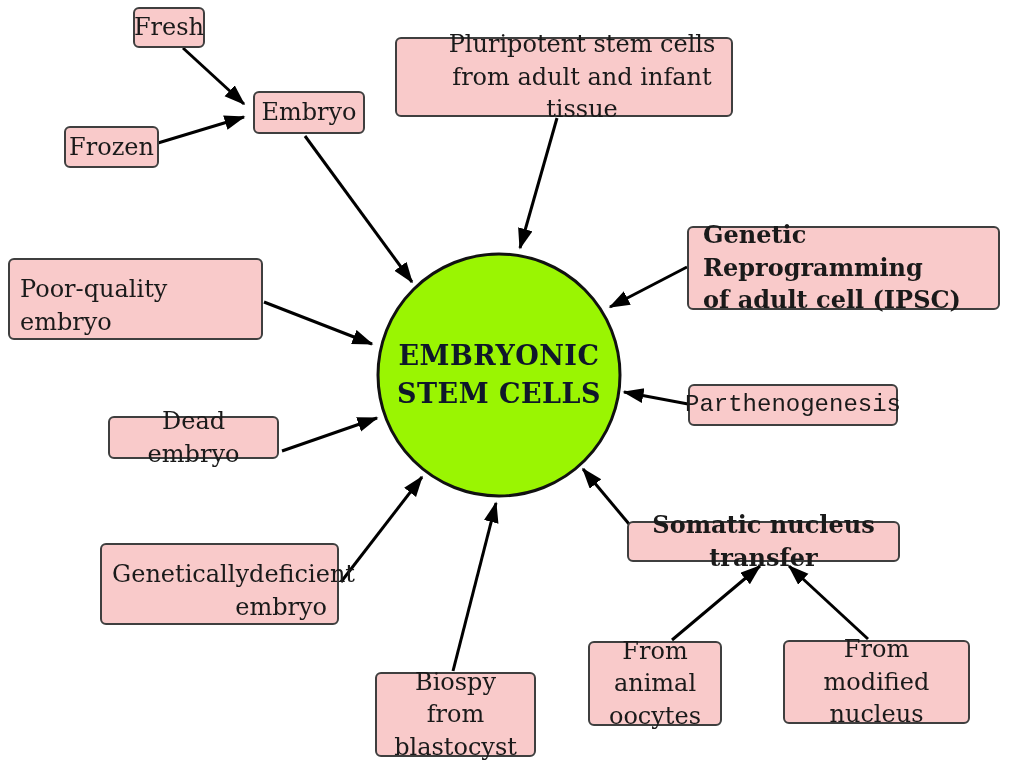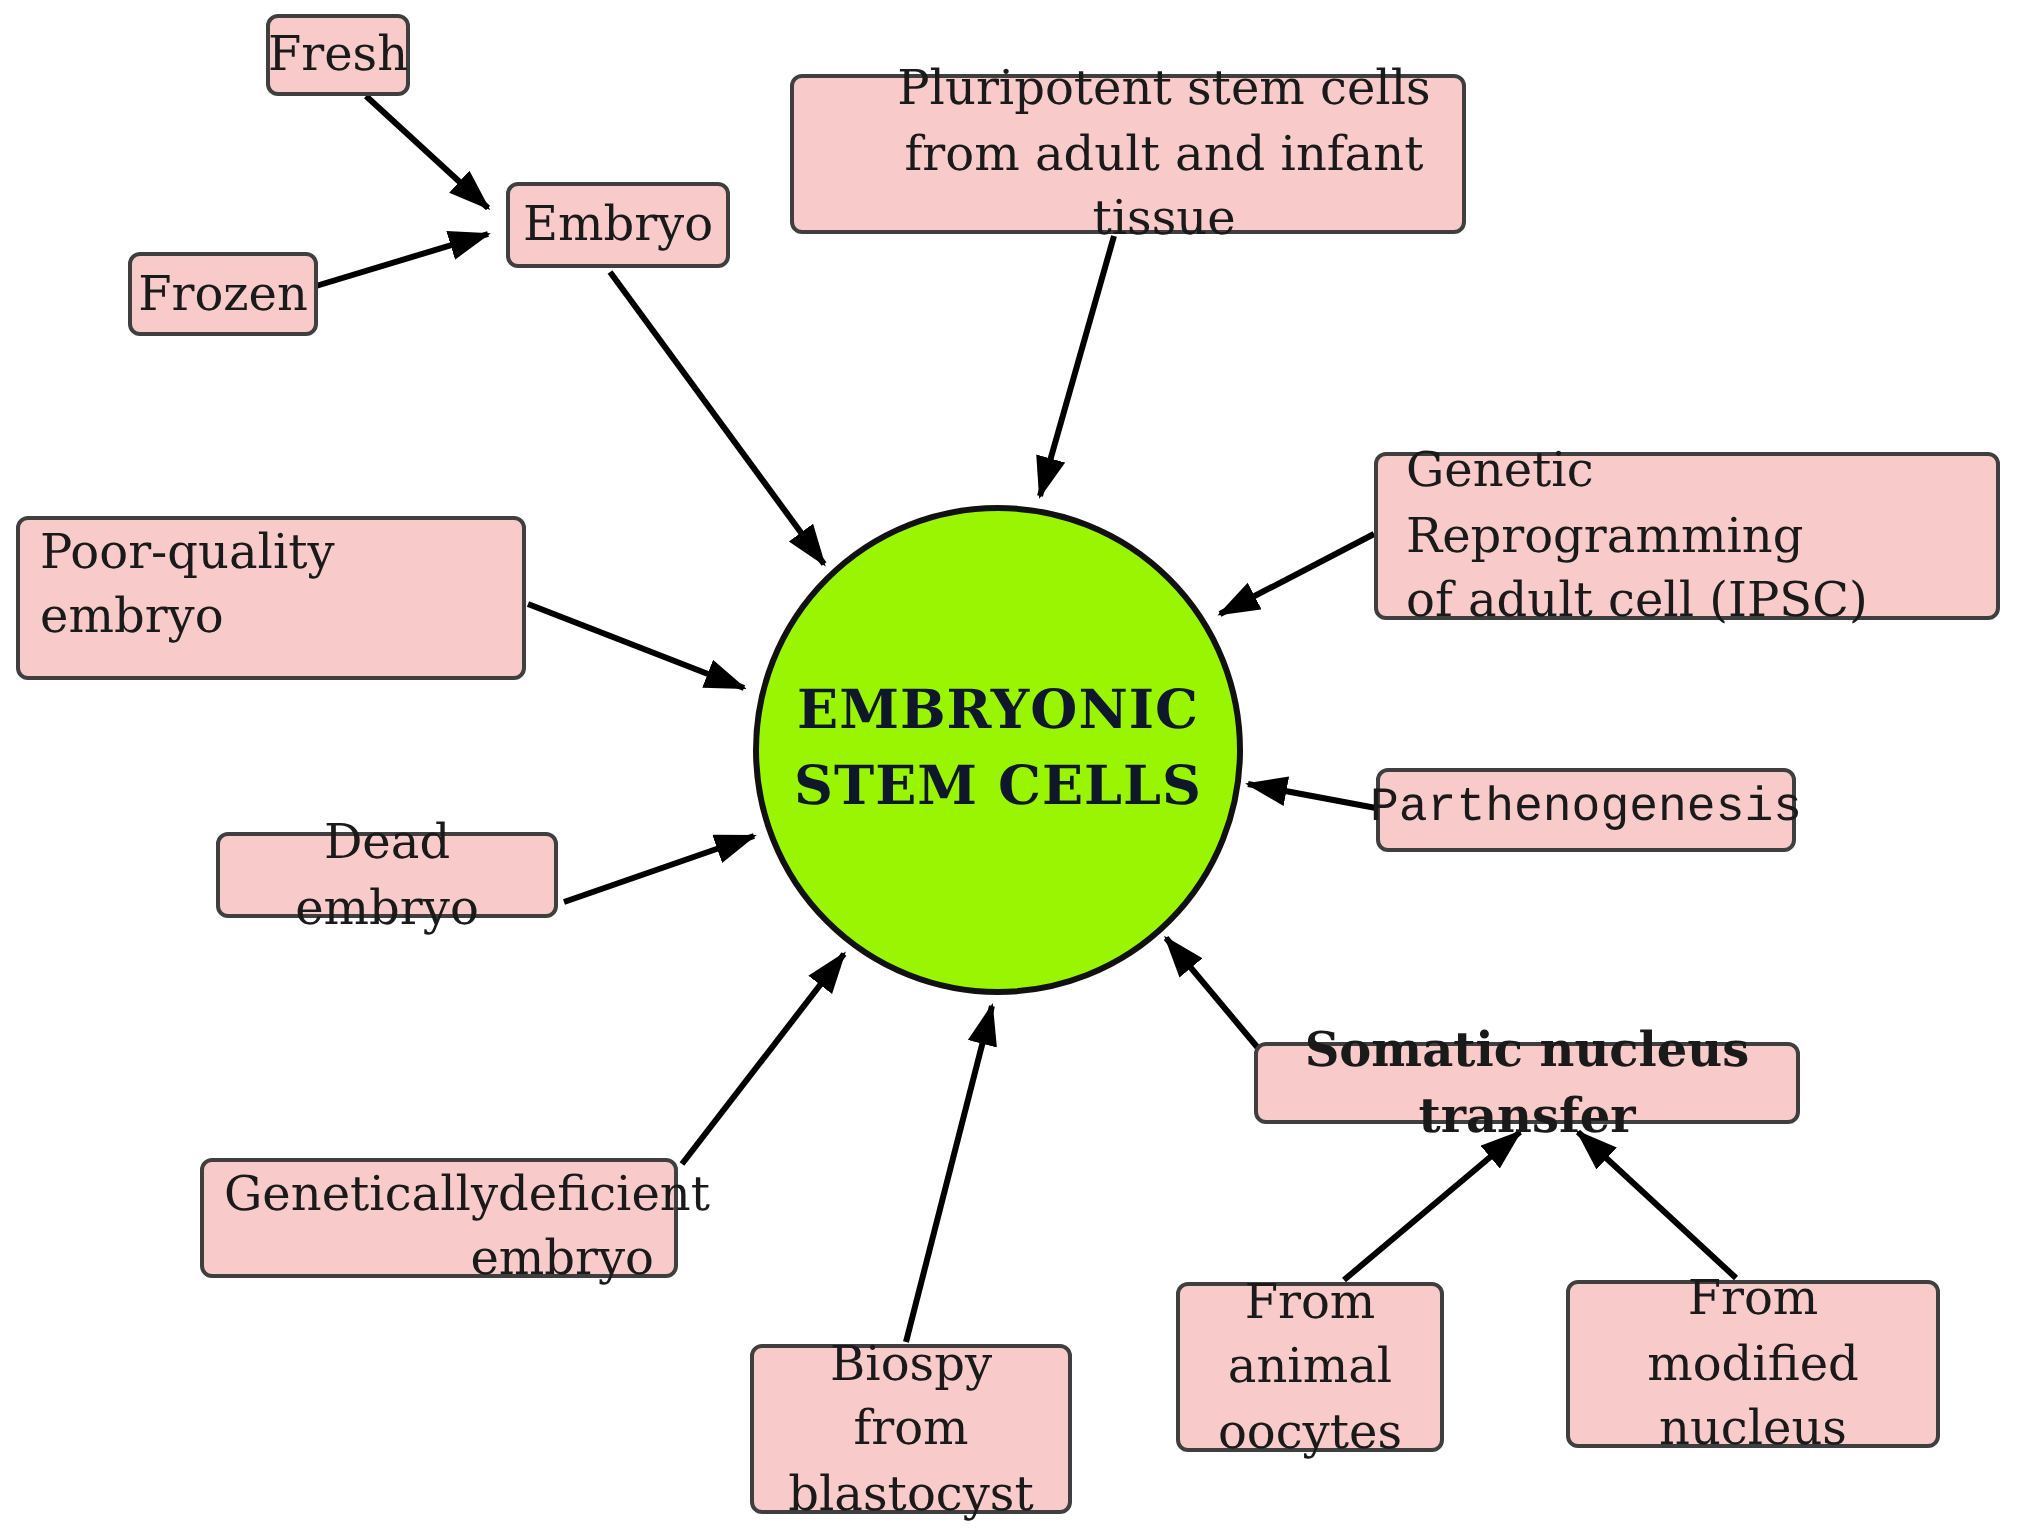--- a/index.html
+++ b/index.html
@@ -30,22 +30,22 @@
     font-size: 24px;
     line-height: 1.35;
     box-sizing: border-box;
     display: flex;
     align-items: center;
     justify-content: center;
     text-align: center;
     white-space: pre-line;
     padding: 0 8px;
   }
-  .node.left-align { justify-content: flex-start; text-align: left; padding-left: 14px; }
-  .node.two-col { flex-direction: column; align-items: stretch; justify-content: space-between; padding: 0 10px; }
+  .node.left-align { justify-content: flex-start; text-align: left; padding-left: 14px; font-weight: bold; }
+  .node.two-col { flex-direction: column; align-items: stretch; justify-content: flex-end; padding: 0 10px; }
   .node.two-col .l1 { text-align: left; }
   .node.two-col .l2 { text-align: right; }
   .center-circle {
     position: absolute;
     left: 377px; top: 253px;
     width: 244px; height: 244px;
     display: flex;
     align-items: center;
     justify-content: center;
     text-align: center;
@@ -60,21 +60,21 @@
   #n-fresh         { left: 133px; top: 7px;   width: 72px;  height: 41px; }
   #n-frozen        { left: 64px;  top: 126px; width: 95px;  height: 42px; }
   #n-embryo        { left: 253px; top: 91px;  width: 112px; height: 43px; }
   #n-pluripotent   { left: 395px; top: 37px;  width: 338px; height: 80px; padding-left: 44px; }
   #n-genetic       { left: 687px; top: 226px; width: 313px; height: 84px; }
   #n-partheno      { left: 688px; top: 384px; width: 210px; height: 42px; font-family: Liberation Mono, monospace; }
   #n-somatic       { left: 627px; top: 521px; width: 273px; height: 41px; font-weight: bold; }
   #n-from-animal   { left: 588px; top: 641px; width: 134px; height: 85px; }
   #n-from-modified { left: 783px; top: 640px; width: 187px; height: 84px; }
   #n-biopsy        { left: 375px; top: 672px; width: 161px; height: 85px; }
-  #n-gendef        { left: 100px; top: 543px; width: 239px; height: 60px; margin-top: 36px; }
+  #n-gendef        { left: 100px; top: 543px; width: 239px; height: 82px; }
   #n-dead          { left: 108px; top: 416px; width: 171px; height: 43px; }
   #n-poor          { left: 8px;   top: 258px; width: 255px; height: 82px; }
 </style>
 </head>
 <body>
 
 <div class="stage">
 
   <svg class="arrow-layer" viewBox="0 0 1010 764" xmlns="http://www.w3.org/2000/svg">
     <defs>

